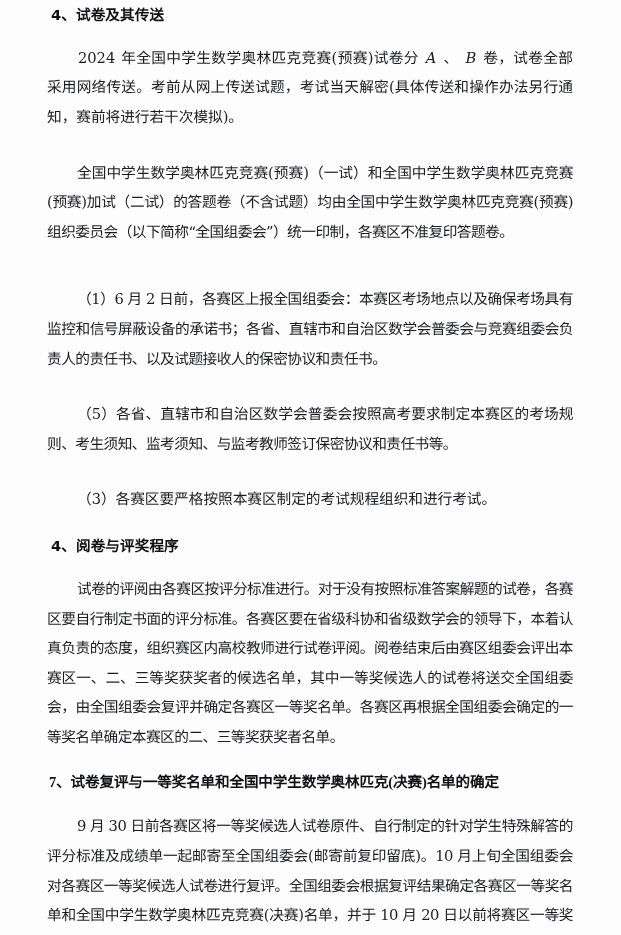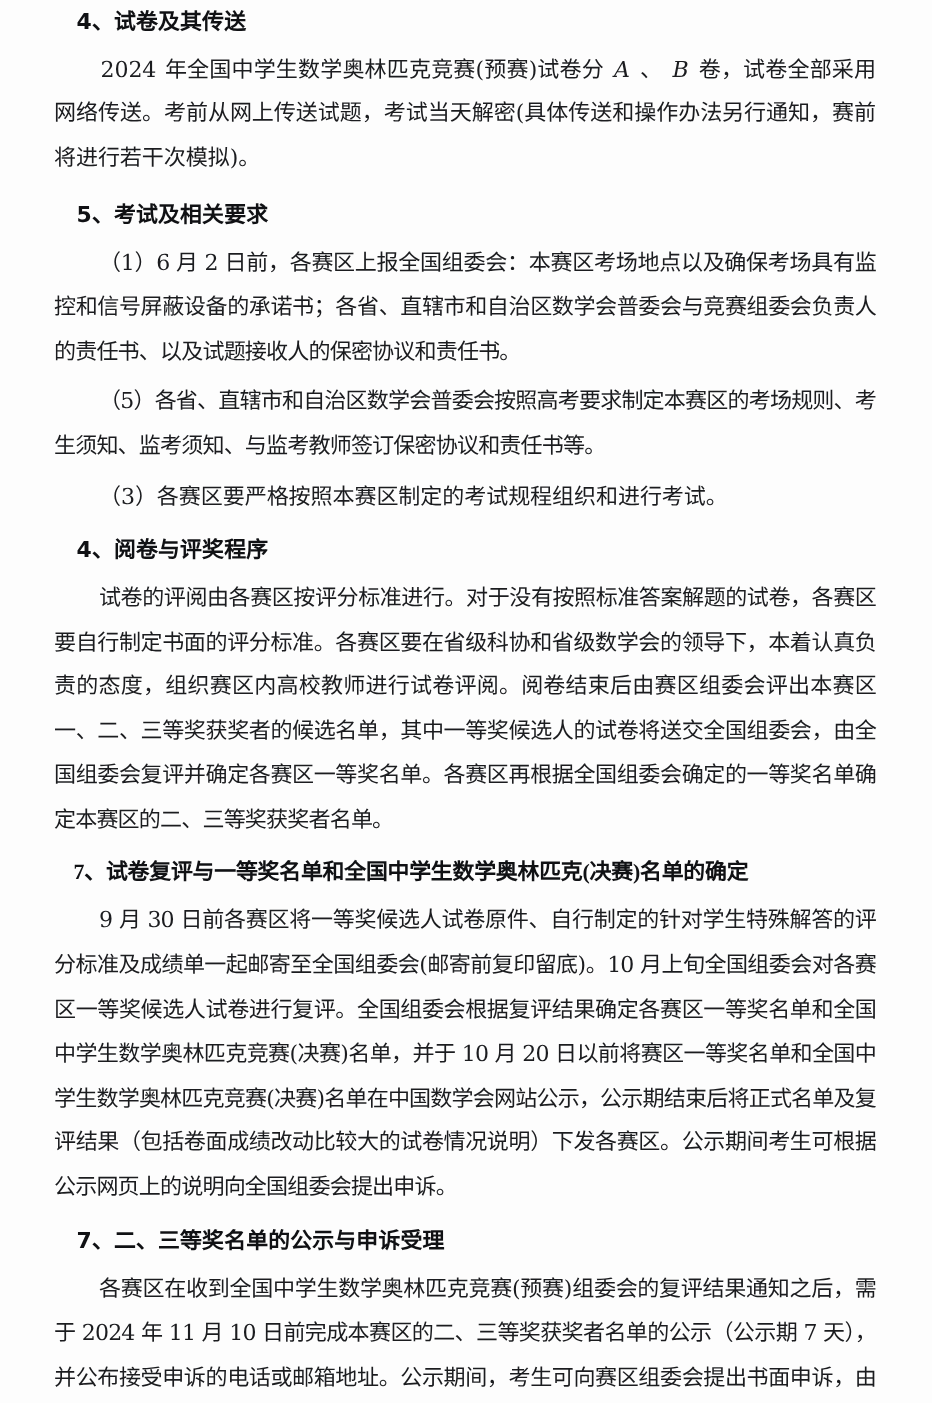--- a/index.html
+++ b/index.html
@@ -39,21 +39,21 @@
   }
   h2.section-heading.wide {
     text-indent: 14px;
     letter-spacing: -0.15px;
     font-family: Liberation Serif, serif;
   }
   p.para {
     font-family: "DejaVu Serif", "Liberation Serif", serif;
     font-size: 14.7px;
     line-height: 29.6px;
-    margin: 1px;
+    margin: 12px;
     padding: 0;
     text-align: justify;
     text-justify: inter-ideograph;
     text-indent: 30px;
     color: #1b1c1f;
     letter-spacing: -0.05px;
   }
   p.para.tight {
     letter-spacing: -0.55px;
   }
@@ -73,24 +73,24 @@
 </head>
 <body>
 
 <div class="page">
   <div class="doc-body">
 
     <h2 class="section-heading">4、试卷及其传送</h2>
     <div class="gap-sm"></div>
     <p class="para"><span class="num">2024</span> 年全国中学生数学奥林匹克竞赛(预赛)试卷分 <span class="ital">A</span> 、 <span class="ital">B</span> 卷，试卷全部采用网络传送。考前从网上传送试题，考试当天解密(具体传送和操作办法另行通知，赛前将进行若干次模拟)。</p>
     <div class="gap-xs"></div>
+    <p class="para tight">全国中学生数学奥林匹克竞赛(预赛)（一试）和全国中学生数学奥林匹克竞赛(预赛)加试（二试）的答题卷（不含试题）均由全国中学生数学奥林匹克竞赛(预赛)组织委员会（以下简称“全国组委会”）统一印制，各赛区不准复印答题卷。</p>
 
     <div class="gap-md"></div>
 
-    <h2 class="section-heading">5、考试及相关要求</h2>
     <div class="gap-sm"></div>
     <p class="para tight">（1）6 月 2 日前，各赛区上报全国组委会：本赛区考场地点以及确保考场具有监控和信号屏蔽设备的承诺书；各省、直辖市和自治区数学会普委会与竞赛组委会负责人的责任书、以及试题接收人的保密协议和责任书。</p>
     <div class="gap-xs"></div>
     <p class="para tight">（5）各省、直辖市和自治区数学会普委会按照高考要求制定本赛区的考场规则、考生须知、监考须知、与监考教师签订保密协议和责任书等。</p>
     <div class="gap-xs"></div>
     <p class="para">（3）各赛区要严格按照本赛区制定的考试规程组织和进行考试。</p>
 
     <div class="gap-md"></div>
 
     <h2 class="section-heading">4、阅卷与评奖程序</h2>

